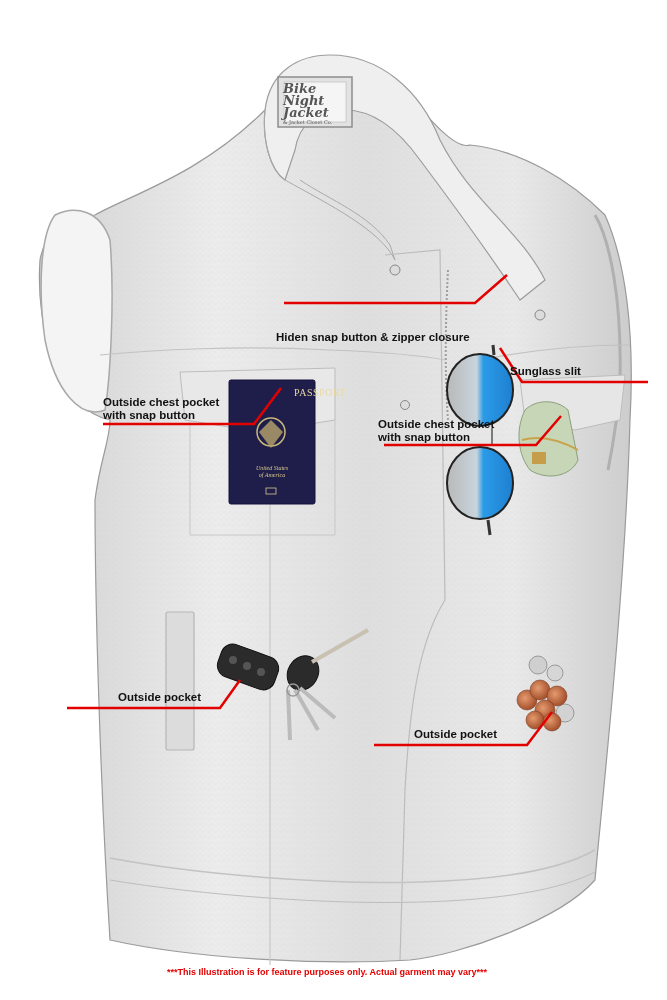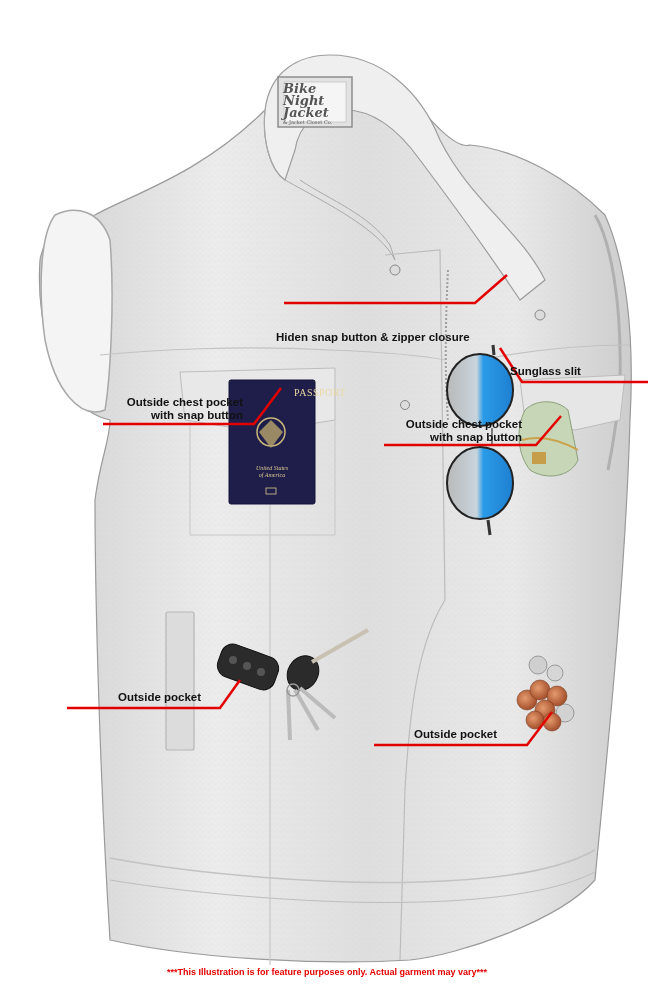--- a/index.html
+++ b/index.html
@@ -1,19 +1,19 @@
 <!DOCTYPE html>
 <html><head>
 <meta charset="utf-8">
 <style>
   html, body { margin: 0; padding: 0; }
   body { width: 667px; height: 1000px; background: #ffffff; overflow: hidden; position: relative;
          font-family: "Liberation Sans", sans-serif; }
   #stage { position: absolute; left: 0; top: 0; width: 667px; height: 1000px; }
-  .label { position: absolute; font-weight: bold; font-size: 11.5px; color: #111; text-align: right; line-height: 13px; white-space: nowrap; }
+  .label { position: absolute; font-weight: bold; font-size: 11.5px; color: #111; text-align: left; line-height: 13px; white-space: nowrap; }
   .label.left { text-align: left; }
   .disclaimer { position: absolute; left: 0; width: 654px; top: 967px; text-align: center; color: #e30000; font-weight: bold; font-size: 9px; }
   .brand { position: absolute; left: 283px; top: 83px; width: 64px; text-align: left; color: #555; font-family: "DejaVu Serif", serif; font-style: italic; font-weight: bold; font-size: 13px; line-height: 12px; }
   .brand small { display: block; font-size: 5px; line-height: 6px; font-style: normal; font-weight: normal; }
   .passport-title { position: absolute; left: 229px; top: 387px; width: 86px; text-align: center; font-family: "Liberation Serif", serif; font-size: 10px; color: #e9d9a3; letter-spacing: 0.5px; padding-left: 48px; }
   .passport-sub { position: absolute; left: 229px; top: 465px; width: 86px; text-align: center; font-family: "Liberation Serif", serif; font-style: italic; font-size: 6px; line-height: 7px; color: #d8c88e; }
 </style>
 </head>
 <body>
 

